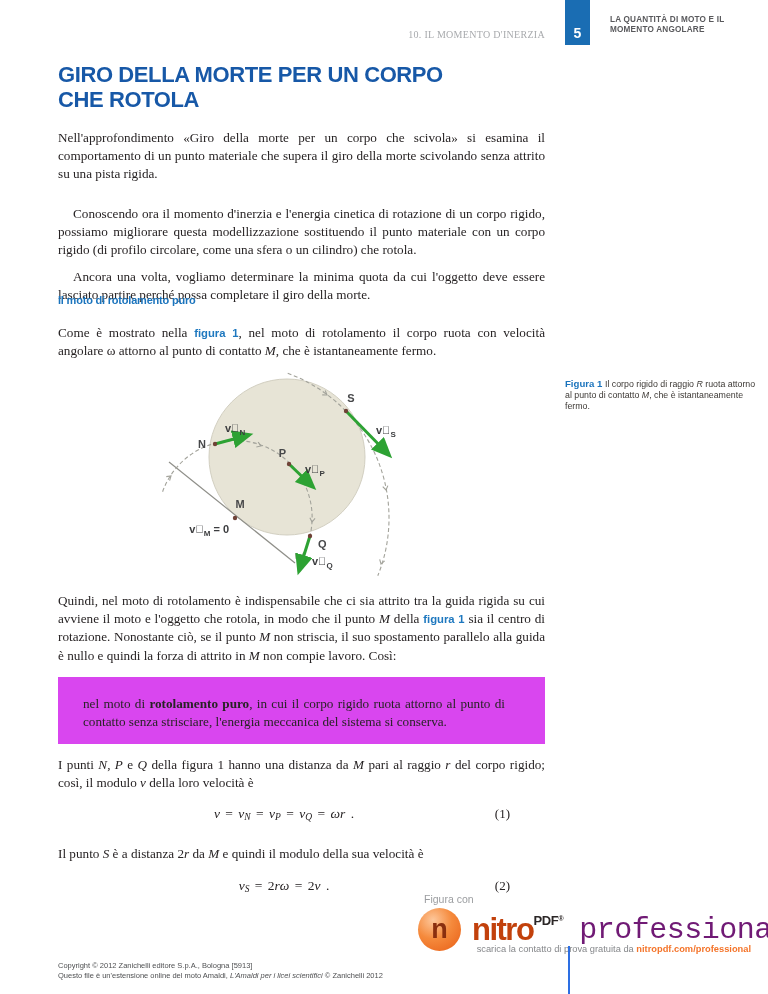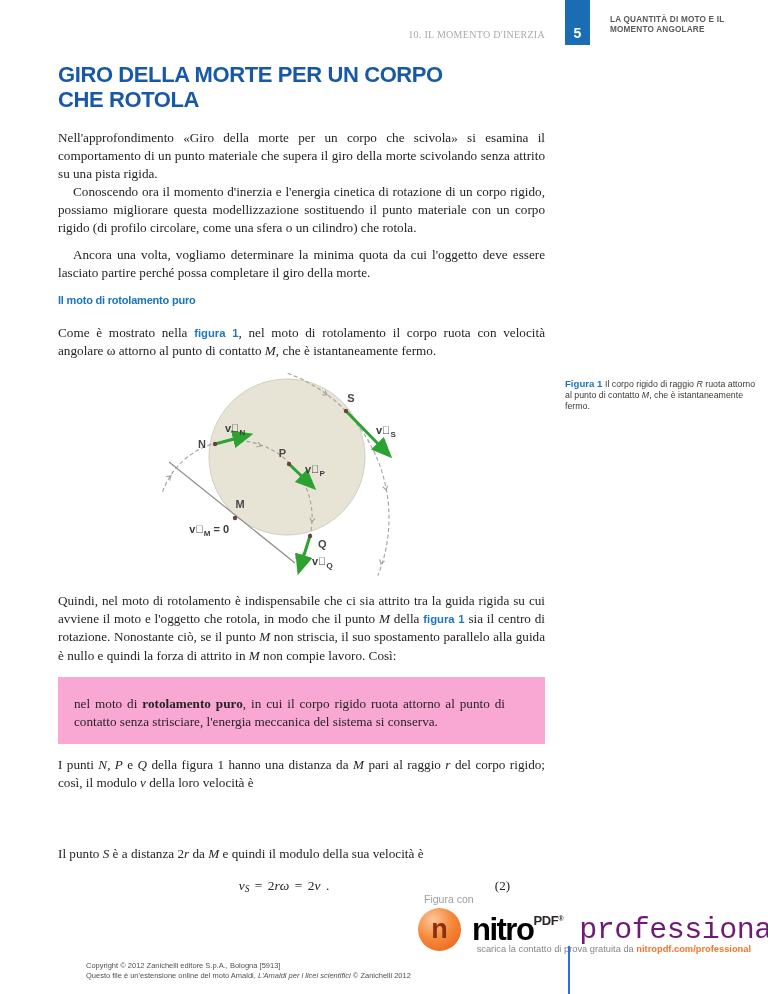--- a/index.html
+++ b/index.html
@@ -12,32 +12,32 @@
   .badge{position:absolute;left:565px;top:0;width:25px;height:45px;background:#1a6db3;color:#fff;
          font-family:"Liberation Sans",sans-serif;font-weight:700;font-size:14px;
          display:flex;align-items:flex-end;justify-content:center;padding-bottom:4px;box-sizing:border-box;}
   .sectitle{position:absolute;left:610px;top:15px;font-family:"Liberation Sans",sans-serif;
             font-weight:700;font-size:8.2px;line-height:10px;color:#59595c;letter-spacing:.2px;}
 
   
   .title{position:absolute;left:58px;top:62px;width:500px;font-family:"Liberation Sans",sans-serif;
          font-weight:700;font-size:22px;line-height:25px;color:#1758a7;letter-spacing:-.4px;}
   .par{position:absolute;left:58px;width:487px;font-size:13.2px;line-height:18.2px;text-align:justify;}
-  .indent{text-indent:15px;}
+  .indent{text-indent:15px;margin-top:22px;}
   .subhead{position:absolute;left:58px;top:294px;font-family:"Liberation Sans",sans-serif;
            font-weight:700;font-size:11px;color:#1b74bd;letter-spacing:-.2px;}
 
   .seg-i{font-style:italic;}
   .seg-b{font-weight:700;}
   .seg-link{color:#1e78bf;font-family:"Liberation Sans",sans-serif;font-weight:700;font-size:11.3px;}
   .seg-sub{font-style:italic;font-size:9.5px;vertical-align:-2px;}
 
   
-  .hbox{position:absolute;left:58px;top:677px;width:487px;height:67px;background:#f9a8d4;box-sizing:border-box;
-        padding:18px 40px 0 16px;font-size:13.2px;line-height:18.2px;text-align:justify;}
+  .hbox{position:absolute;left:58px;top:677px;width:487px;height:67px;background:#d946ef;box-sizing:border-box;
+        padding:18px 40px 0 25px;font-size:13.2px;line-height:18.2px;text-align:justify;}
 
   
   .eq{position:absolute;left:58px;width:452px;text-align:center;font-size:13.5px;word-spacing:2px;}
   .eqnum{position:absolute;right:0;top:0;font-size:13px;font-style:normal;}
 
   
   .figwrap{position:absolute;left:155px;top:372px;width:300px;height:216px;}
   .caption{position:absolute;left:565px;top:378px;width:192px;font-family:Liberation Sans, sans-serif;
            font-size:8.8px;line-height:11px;color:#3d3935;text-align:left;}
   .seg-figlabel{color:#1b74bd;font-weight:700;font-size:9.6px;}
@@ -52,32 +52,32 @@
   .fig-vec .sub{font-size:8px;}
 
   
   .creato{position:absolute;left:424px;top:893px;font-family:"Liberation Sans",sans-serif;
           font-size:10.5px;color:#9b9da0;}
   .logo{position:absolute;left:418px;top:908px;display:flex;align-items:center;}
   .ncircle{width:43px;height:43px;border-radius:50%;
            background:radial-gradient(circle at 35% 28%, #fdc79b 0%, #f58a3c 45%, #e85d15 100%);
            display:flex;align-items:center;justify-content:center;
            font-family:"Liberation Sans",sans-serif;font-weight:700;font-size:27px;color:#8a2f0f;}
-  .nword{font-family:"Liberation Sans",sans-serif;font-weight:700;font-size:31px;color:#000000;
+  .nword{font-family:"Liberation Sans",sans-serif;font-weight:700;font-size:31px;color:#c2410c;
          letter-spacing:-1.5px;margin-left:11px;}
   .npdf{font-family:"Liberation Sans",sans-serif;font-weight:700;font-size:13px;color:#2b2626;
         position:relative;top:-9px;letter-spacing:-.3px;}
   .nreg{font-size:7px;position:relative;top:-4px;}
   .nprof{font-family:Liberation Mono, monospace;font-weight:400;font-size:30px;color:#701a75;
          letter-spacing:-.5px;margin-left:16px;}
   .scarica{position:absolute;left:420px;top:944px;width:331px;text-align:right;
            font-family:"Liberation Sans",sans-serif;font-size:9.3px;color:#85878a;}
   .scarica .seg-orange{color:#f4742a;font-weight:600;}
   .copyright{position:absolute;left:58px;top:961px;font-family:"Liberation Sans",sans-serif;
-             font-size:7.5px;line-height:9.5px;color:#4f5052;margin-left:28px;}
+             font-size:7.5px;line-height:9.5px;color:#4f5052;}
   .blueline{position:absolute;left:568px;top:946px;width:2.4px;height:48px;background:#2d6fe3;}
 </style>
 </head>
 <body>
 
 <div class="page">
 
   <div class="chapter">10. IL MOMENTO D'INERZIA</div>
   <div class="badge">
     <span>5</span>
@@ -146,20 +146,24 @@
   </div>
 
   <div class="caption"><span class="seg-figlabel">Figura 1 </span><span>Il corpo rigido di raggio </span><span class="seg-i">R</span><span> ruota attorno al punto di contatto </span><span class="seg-i">M</span><span>, che è istantaneamente fermo.</span></div>
 
   <div class="par" style="top:592px"><span>Quindi, nel moto di rotolamento è indispensabile che ci sia attrito tra la guida rigida su cui avviene il moto e l'oggetto che rotola, in modo che il punto </span><span class="seg-i">M</span><span> della </span><span class="seg-link">figura 1</span><span> sia il centro di rotazione. Nonostante ciò, se il punto </span><span class="seg-i">M</span><span> non striscia, il suo spostamento parallelo alla guida è nullo e quindi la forza di attrito in </span><span class="seg-i">M</span><span> non compie lavoro. Così:</span></div>
 
   <div class="hbox"><span>nel moto di </span><span class="seg-b">rotolamento puro</span><span>, in cui il corpo rigido ruota attorno al punto di contatto senza strisciare, l'energia meccanica del sistema si conserva.</span></div>
 
   <div class="par" style="top:756px"><span>I punti </span><span class="seg-i">N</span><span>, </span><span class="seg-i">P</span><span> e </span><span class="seg-i">Q</span><span> della figura 1 hanno una distanza da </span><span class="seg-i">M</span><span> pari al raggio </span><span class="seg-i">r</span><span> del corpo rigido; così, il modulo </span><span class="seg-i">v</span><span> della loro velocità è</span></div>
 
+  <div class="eq" style="top:806px">
+    <span><span class="seg-i">v</span><span> = </span><span class="seg-i">v</span><span class="seg-sub">N</span><span> = </span><span class="seg-i">v</span><span class="seg-sub">P</span><span> = </span><span class="seg-i">v</span><span class="seg-sub">Q</span><span> = </span><span class="seg-i">ωr</span><span> .</span></span>
+    <span class="eqnum">(1)</span>
+  </div>
 
   <div class="par" style="top:845px"><span>Il punto </span><span class="seg-i">S</span><span> è a distanza 2</span><span class="seg-i">r</span><span> da </span><span class="seg-i">M</span><span> e quindi il modulo della sua velocità è</span></div>
 
   <div class="eq" style="top:878px">
     <span><span class="seg-i">v</span><span class="seg-sub">S</span><span> = 2</span><span class="seg-i">rω</span><span> = 2</span><span class="seg-i">v</span><span> .</span></span>
     <span class="eqnum">(2)</span>
   </div>
 
   <div class="creato">Figura con</div>
   <div class="logo">

